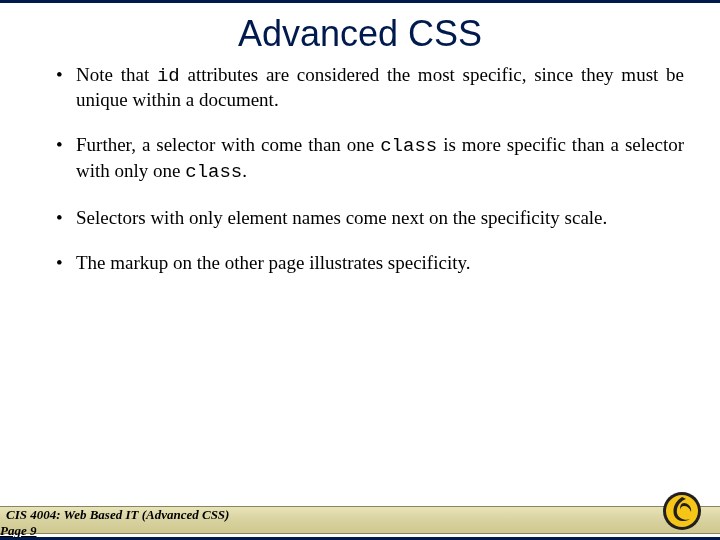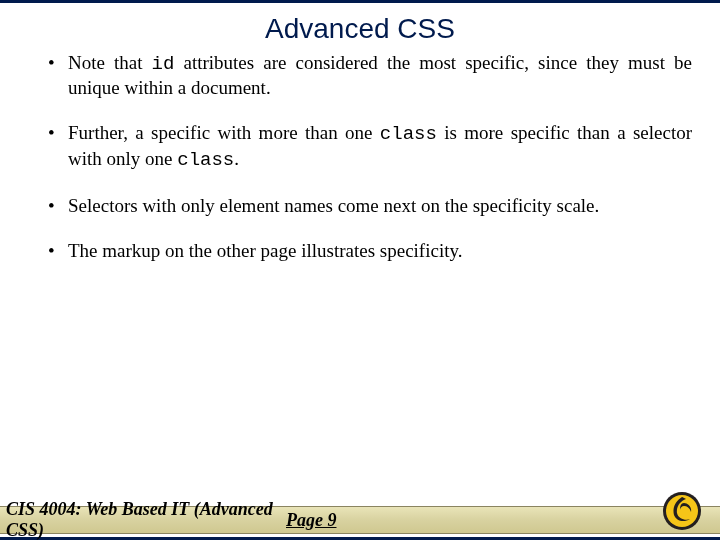--- a/index.html
+++ b/index.html
@@ -15,32 +15,32 @@
     position: relative;
     width: 720px;
     height: 540px;
     box-sizing: border-box;
     border-top: 3px solid #001a4d;
     border-bottom: 3px solid #001a4d;
     background: #ffffff;
   }
   .title {
     text-align: center;
-    font-size: 28px;
+    font-size: 36px;
     font-family: Arial, Helvetica, sans-serif;
     color: #001a4d;
     margin: 10px 0 6px 0;
     font-weight: 400;
   }
   .content {
     padding: 0 28px 0 48px;
   }
   ul.bullets {
     list-style: none;
-    margin: 0;
+    margin: 8px;
     padding: 0;
   }
   ul.bullets > li {
     position: relative;
     font-size: 19px;
     line-height: 1.22;
     color: #000;
     margin: 0 0 22px 0;
     padding-left: 20px;
     text-align: justify;
@@ -60,26 +60,27 @@
     position: absolute;
     left: 0;
     bottom: 3px;
     width: 720px;
     height: 28px;
     background: linear-gradient(to bottom, #e9e4b8 0%, #d8d2a0 50%, #cfc890 100%);
     border-top: 1px solid #8a8460;
     border-bottom: 1px solid #8a8460;
     box-sizing: border-box;
     display: flex;
-    align-items: center;
+    align-items: flex-start;
     font-family: "Times New Roman", Times, serif;
     font-style: italic;
     font-weight: bold;
-    font-size: 18px;
+    font-size: 13px;
     color: #000;
+    flex-direction: column;
   }
   .footer .course {
     flex: 0 0 auto;
     padding-left: 6px;
     width: 280px;
   }
   .footer .page {
     flex: 0 0 auto;
     width: 120px;
     text-align: left;
@@ -111,21 +112,21 @@
 
   <div class="content">
     <ul class="bullets">
 
       <li>
         <span>Note that </span><span class="mono">id</span><span> attributes are considered the most specific, since they must be unique within a document.</span>
       </li>
 
 
       <li>
-        <span>Further, a specific with more than one </span><span class="mono">class</span><span> is more specific than a selector with only one </span><span class="mono">class</span><span>.</span>
+        <span>Further, a selector with come than one </span><span class="mono">class</span><span> is more specific than a selector with only one </span><span class="mono">class</span><span>.</span>
       </li>
 
       <li>
         <span>Selectors with only element names come next on the specificity scale.</span>
       </li>
 
 
       <li>
         <span>The markup on the other page illustrates specificity.</span>
       </li>

